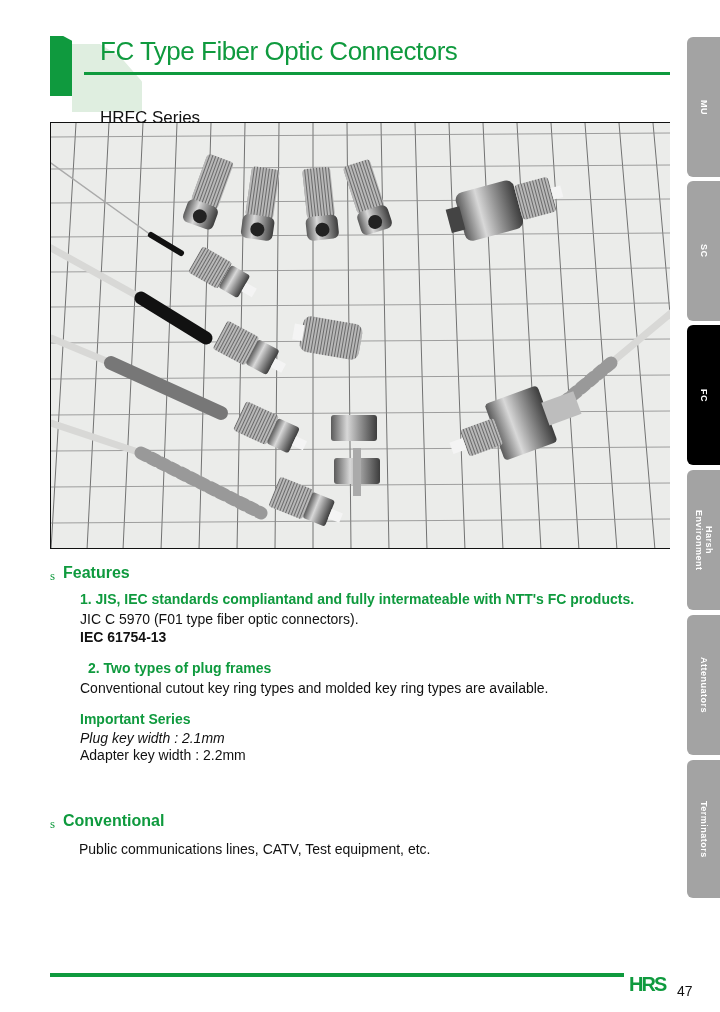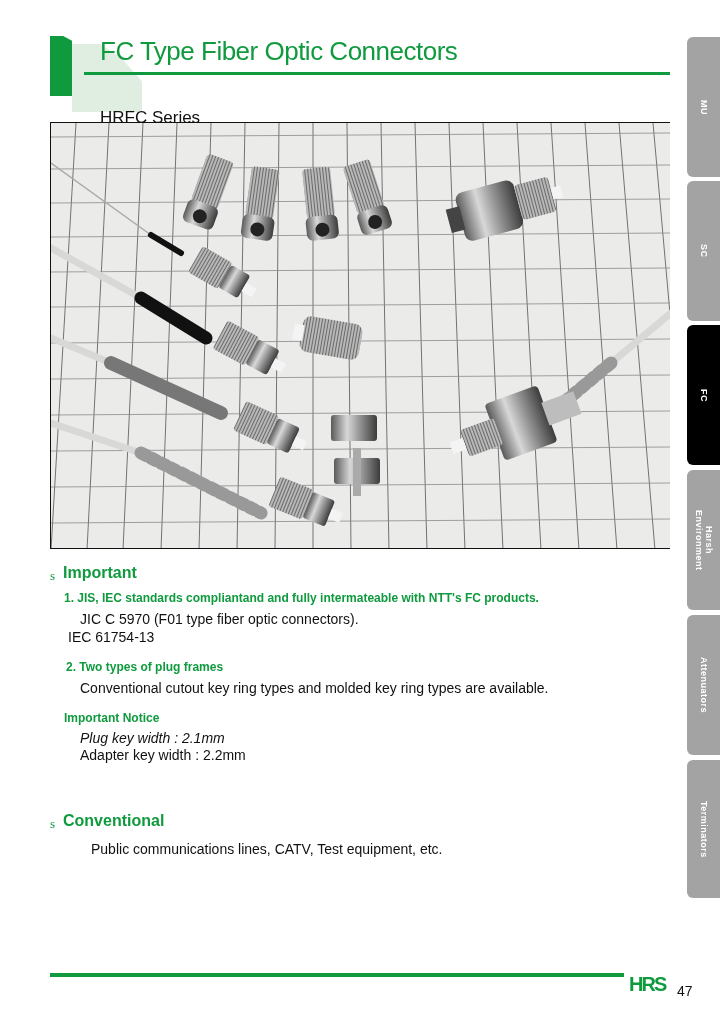--- a/index.html
+++ b/index.html
@@ -18,21 +18,21 @@
   .photo svg { display:block; }
 
   
   .tab { left:687px; width:33px; background:#a3a3a3; border-radius:6px 0 0 6px; display:flex; align-items:center; justify-content:center; }
   .tab.active { background:#000; }
   .tab-label { writing-mode:vertical-rl; color:#fff; font-size:9px; font-weight:bold; letter-spacing:0.5px; text-align:center; line-height:10px; white-space:pre; }
 
   
   .sec-bullet { font-family:"Liberation Serif", serif; font-size:13px; color:#0f9a3e; }
   .sec-head { font-size:16px; font-weight:bold; color:#0f9a3e; }
-  .item-head { font-size:12px; font-weight:bold; color:#0f9a3e; white-space:nowrap; }
+  .item-head { font-size:14px; font-weight:bold; color:#0f9a3e; white-space:nowrap;margin-left:16px; }
   .body-txt { font-size:14px; color:#111; white-space:nowrap; }
 
   
   .footer-rule { left:50px; top:973px; width:574px; height:4px; background:#0f9a3e; }
   .logo { left:628px; top:972px; font-size:21px; font-weight:bold; color:#0f9a3e; letter-spacing:-2px; font-family:"Liberation Sans", sans-serif; transform:scaleX(0.95); }
   .pageno { left:677px; top:983px; font-size:14px; color:#111;text-align:right; }
 </style>
 </head>
 <body>
 
@@ -194,32 +194,32 @@
 Environment</span>
 </div>
 <div class="abs tab" style="top:615px;height:140px;">
   <span class="tab-label">Attenuators</span>
 </div>
 <div class="abs tab" style="top:760px;height:138px;">
   <span class="tab-label">Terminators</span>
 </div>
 
 <div class="abs sec-bullet" style="left:50px;top:568px;">s</div>
-<div class="abs sec-head" style="left:63px;top:564px;">Important</div>
+<div class="abs sec-head" style="left:63px;top:564px;">Features</div>
 
 <div class="abs item-head" style="left:64px;top:591px;">1. JIS, IEC standards compliantand and fully intermateable with NTT's FC products.</div>
 <div class="abs body-txt" style="left:80px;top:611px;">JIC C 5970 (F01 type fiber optic connectors).</div>
-<div class="abs body-txt" style="left:68px;top:629px;">IEC 61754-13</div>
-
-<div class="abs item-head" style="left:66px;top:660px;">2. Two types of plug frames</div>
+<div class="abs body-txt" style="left:80px;top:629px;font-weight:bold;">IEC 61754-13</div>
+
+<div class="abs item-head" style="left:72px;top:660px;">2. Two types of plug frames</div>
 <div class="abs body-txt" style="left:80px;top:680px;text-align:right;">Conventional cutout key ring types and molded key ring types are available.</div>
 
-<div class="abs item-head" style="left:64px;top:711px;">Important Notice</div>
+<div class="abs item-head" style="left:64px;top:711px;">Important Series</div>
 <div class="abs body-txt" style="left:80px;top:730px;font-style:italic;">Plug key width : 2.1mm</div>
 <div class="abs body-txt" style="left:80px;top:747px;">Adapter key width : 2.2mm</div>
 
 <div class="abs sec-bullet" style="left:50px;top:816px;">s</div>
 <div class="abs sec-head" style="left:63px;top:812px;">Conventional</div>
-<div class="abs body-txt" style="left:64px;top:841px;padding-left:27px;">Public communications lines, CATV, Test equipment, etc.</div>
+<div class="abs body-txt" style="left:52px;top:841px;padding-left:27px;">Public communications lines, CATV, Test equipment, etc.</div>
 
 <div class="abs footer-rule"></div>
 <div class="abs logo">HRS</div>
 <div class="abs pageno">47</div>
 
 </body></html>

